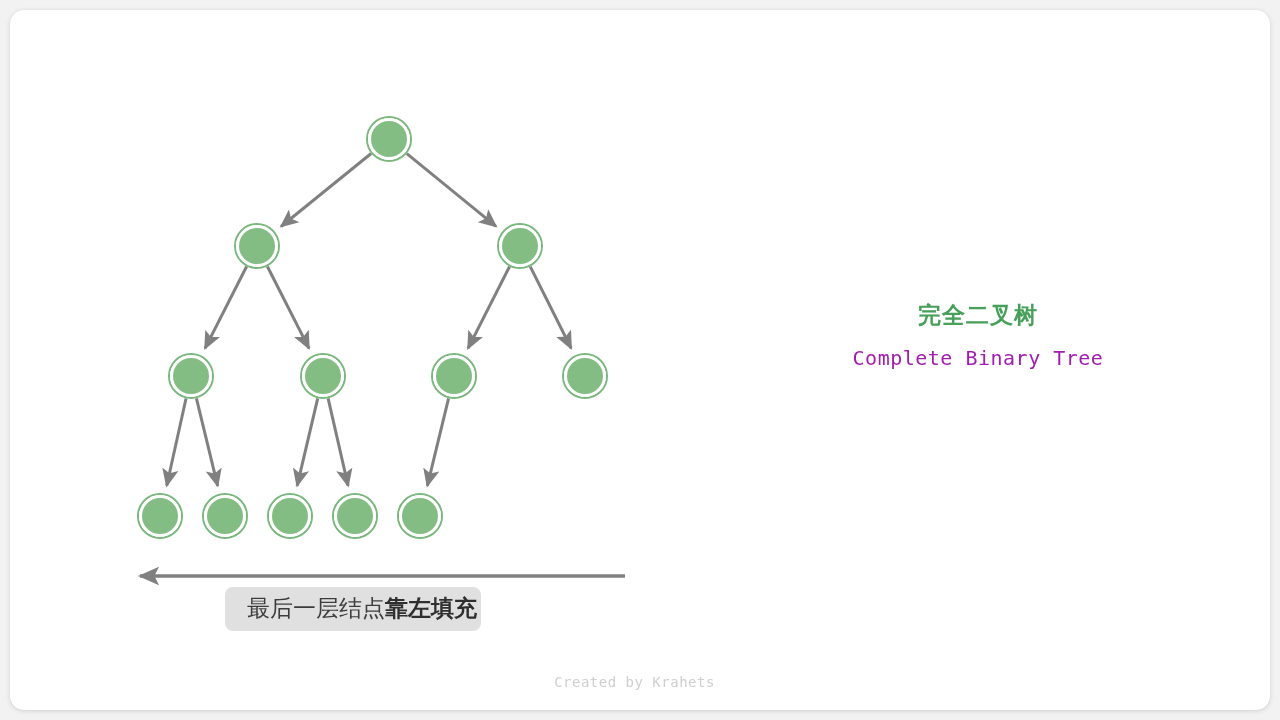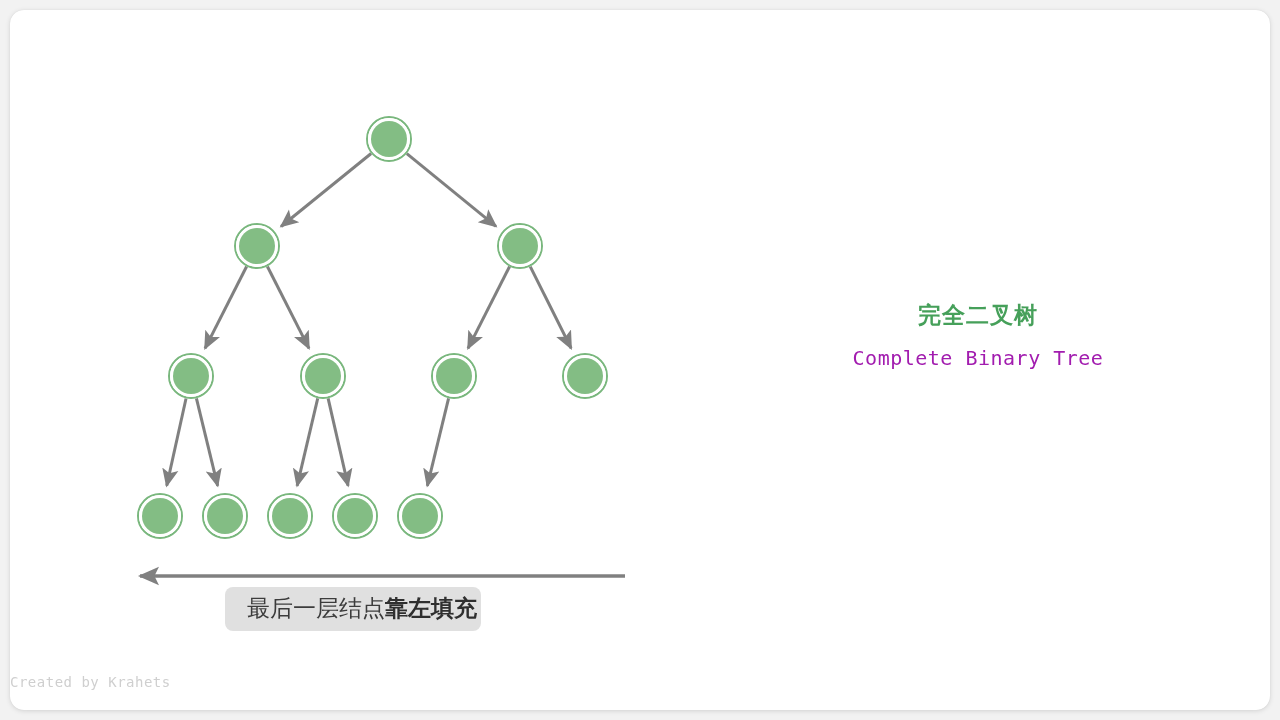--- a/index.html
+++ b/index.html
@@ -69,21 +69,21 @@
     color: #3c3c3c;
     line-height: 1.0;
     white-space: nowrap;
   }
   .caption-box .bold { font-weight: bold; color: #2f2f2f; }
   .watermark {
     position: absolute;
     left: 0px;
     top: 664px;
     width: 1249px;
-    text-align: left;
+    text-align: center;
     font-family: "DejaVu Sans Mono", "Liberation Mono", monospace;
     font-size: 14px;
     color: #cfcfcf;
     letter-spacing: 0.5px;
   }
 </style>
 </head>
 <body>
 
 <div id="stage">

